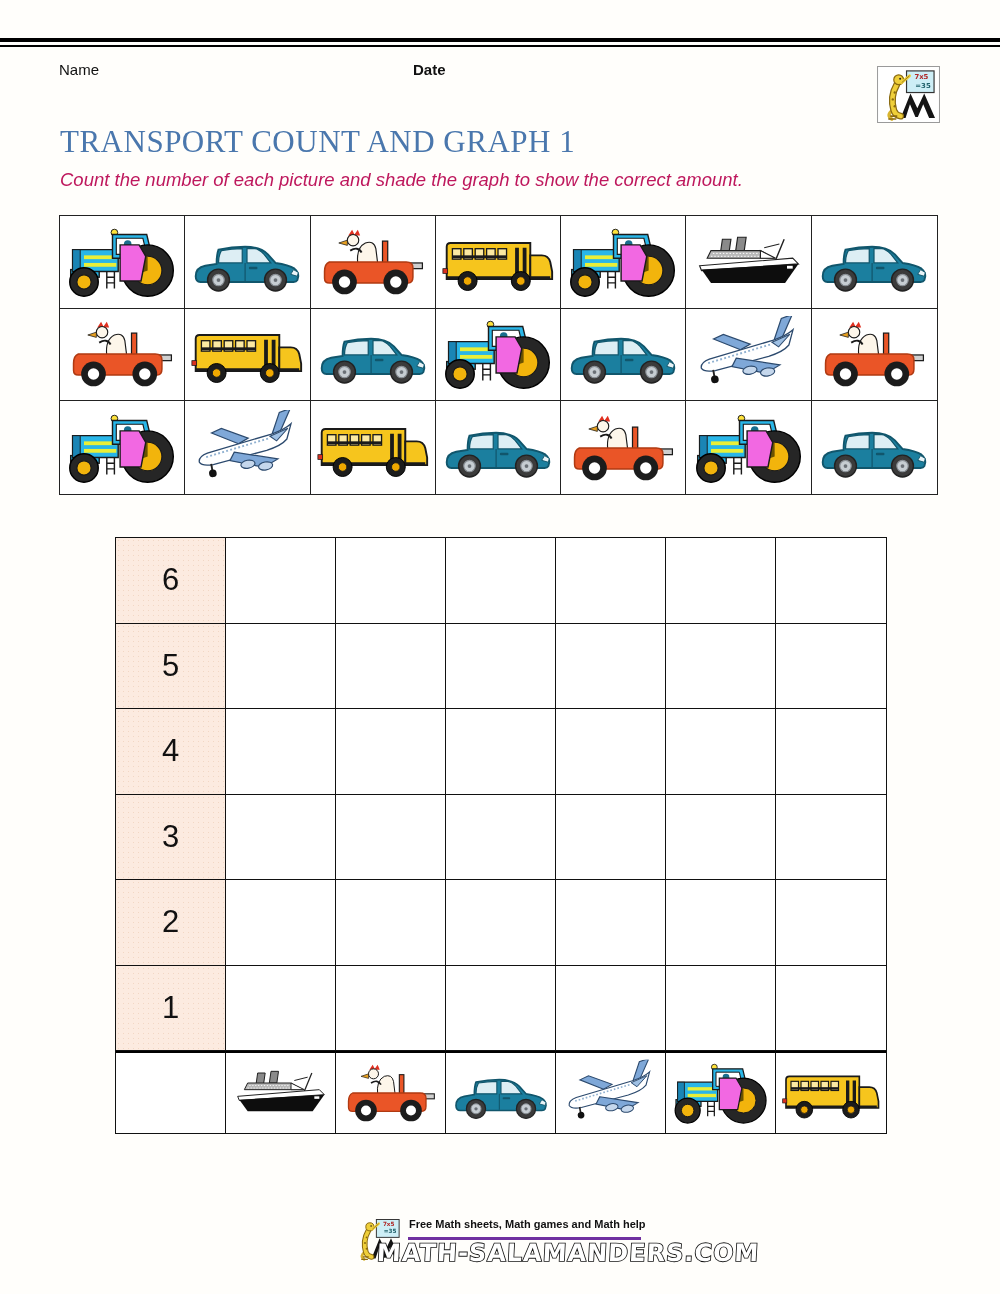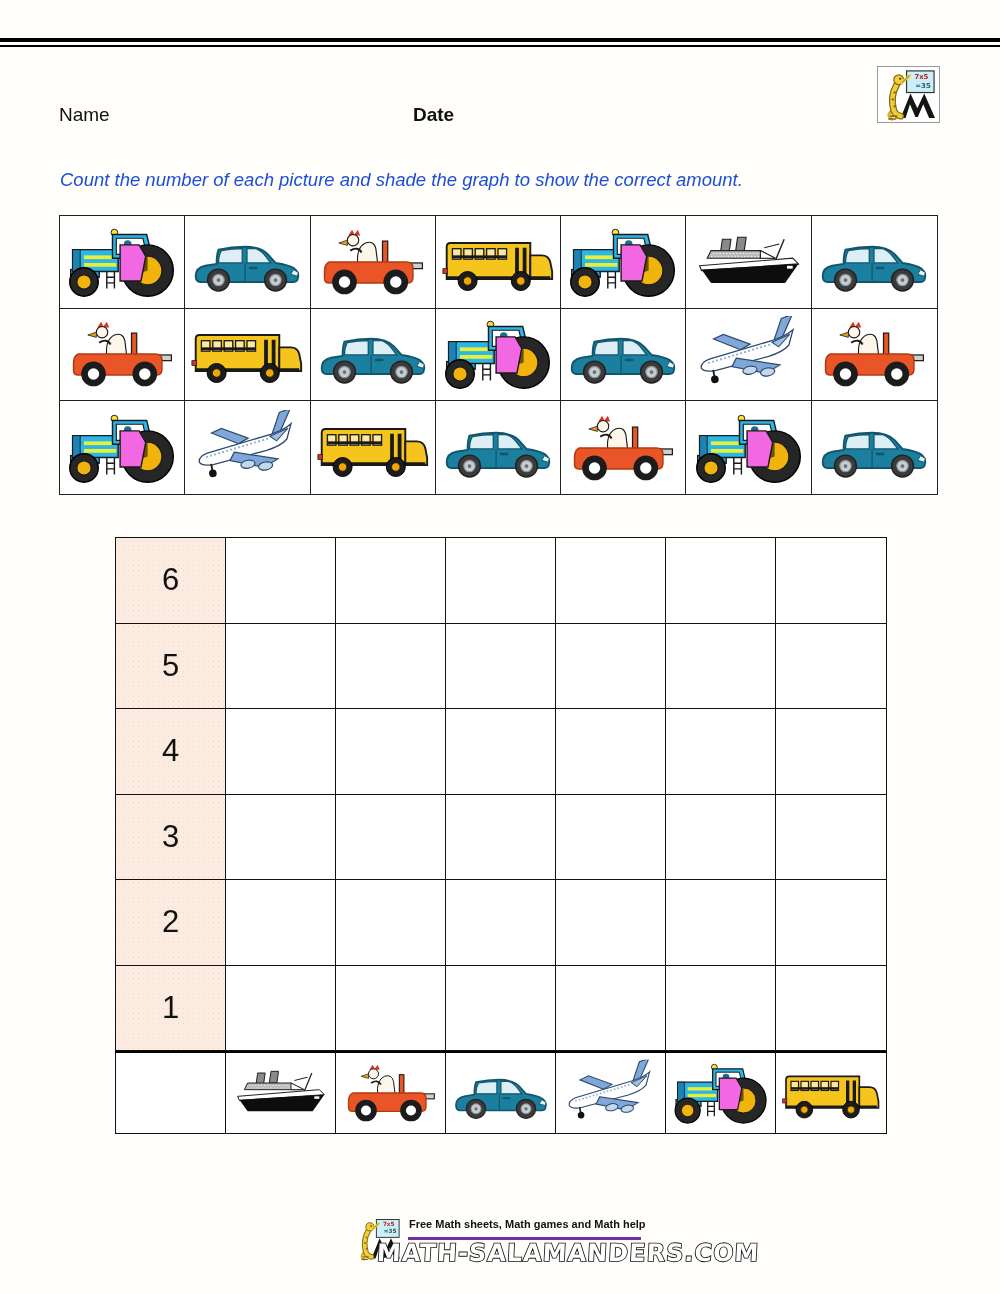--- a/index.html
+++ b/index.html
@@ -1,28 +1,28 @@
 <!DOCTYPE html>
 <html><head>
 <meta charset="utf-8">
 <style>
   html,body{margin:0;padding:0;background:#e8e8e8;}
   .page{position:relative;width:1000px;height:1294px;background:#fffefb;
         font-family:"Liberation Sans",sans-serif;overflow:hidden;margin:0 auto;}
   .rule{position:absolute;left:0;width:1000px;background:#000;}
   .rule-thick{top:38px;height:4px;}
   .rule-thin{top:45px;height:1.5px;}
-  .hdr-label{position:absolute;top:61px;font-size:19px;color:#111;margin-top:43px;}
+  .hdr-label{position:absolute;top:61px;font-size:15px;color:#111;}
   .name-label{left:59px;}
   .date-label{left:413px;font-weight:bold;}
   .logo-box{position:absolute;left:877px;top:66px;width:63px;height:57px;}
   .page-title{position:absolute;left:60px;top:124px;font-family:"Liberation Serif",serif;
         font-size:31px;color:#4a77ad;letter-spacing:.5px;white-space:nowrap;}
   .instruction{position:absolute;left:60px;top:169px;font-style:italic;
-        font-size:18.5px;color:#1d4ed8;white-space:nowrap;}
+        font-size:18.5px;color:#be185d;white-space:nowrap;}
   
   .picture-grid{position:absolute;left:59px;top:215px;width:879px;height:280px;
         display:grid;grid-template-columns:repeat(7,1fr);grid-template-rows:repeat(3,1fr);
         border:1.7px solid #222;box-sizing:border-box;background:#fff;}
   .pcell{border-right:1.5px solid #222;border-bottom:1.5px solid #222;
         display:flex;align-items:center;justify-content:center;overflow:hidden;}
   .pcell:nth-child(7n){border-right:none;}
   .pcell:nth-child(n+15){border-bottom:none;}
   .veh{width:114px;height:78px;display:block;}
   
@@ -178,20 +178,21 @@
   <span class="hdr-label name-label">Name</span>
   <span class="hdr-label date-label">Date</span>
 
   <svg class="logo-box" viewBox="0 0 64 58">
     <rect x="0.5" y="0.5" width="63" height="57" fill="#fff" stroke="#999"></rect>
     <use href="#sym-sala" x="2" y="1" width="60" height="56"></use>
     <text class="board-text" x="38" y="13" font-size="7" fill="#b02828">7x5</text>
     <text class="board-text" x="39" y="22" font-size="7" fill="#20606a">=35</text>
   </svg>
 
+  <div class="page-title">TRANSPORT COUNT AND GRAPH 1</div>
   <div class="instruction">Count the number of each picture and shade the graph to show the correct amount.</div>
 
   <div class="picture-grid">
       <div class="pcell">
         <svg class="veh" viewBox="0 0 120 80">
           <use href="#sym-tractor"></use>
         </svg>
       </div>
       <div class="pcell">
         <svg class="veh" viewBox="0 0 120 80">

